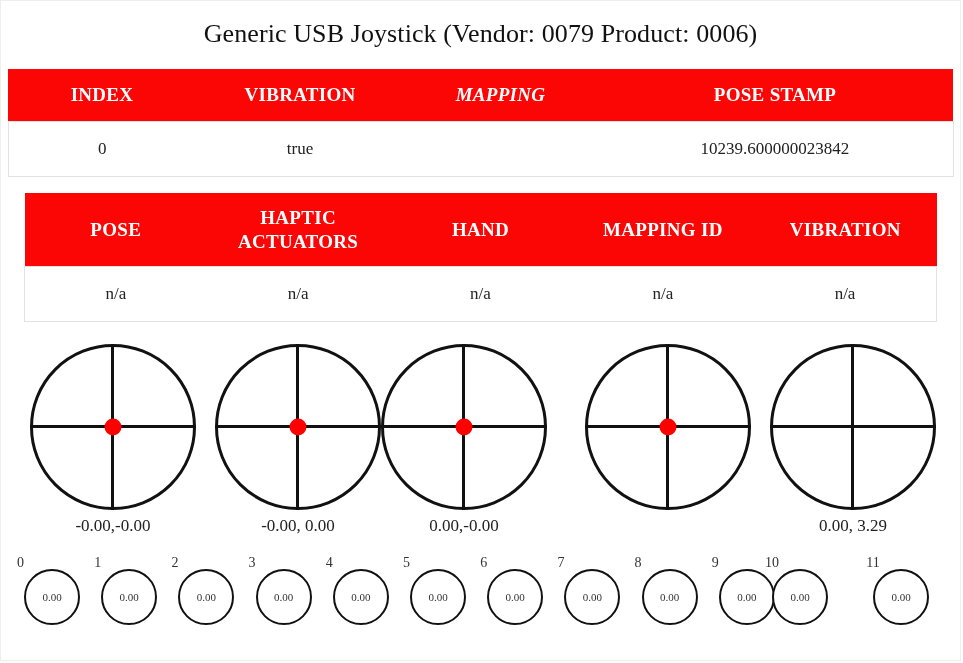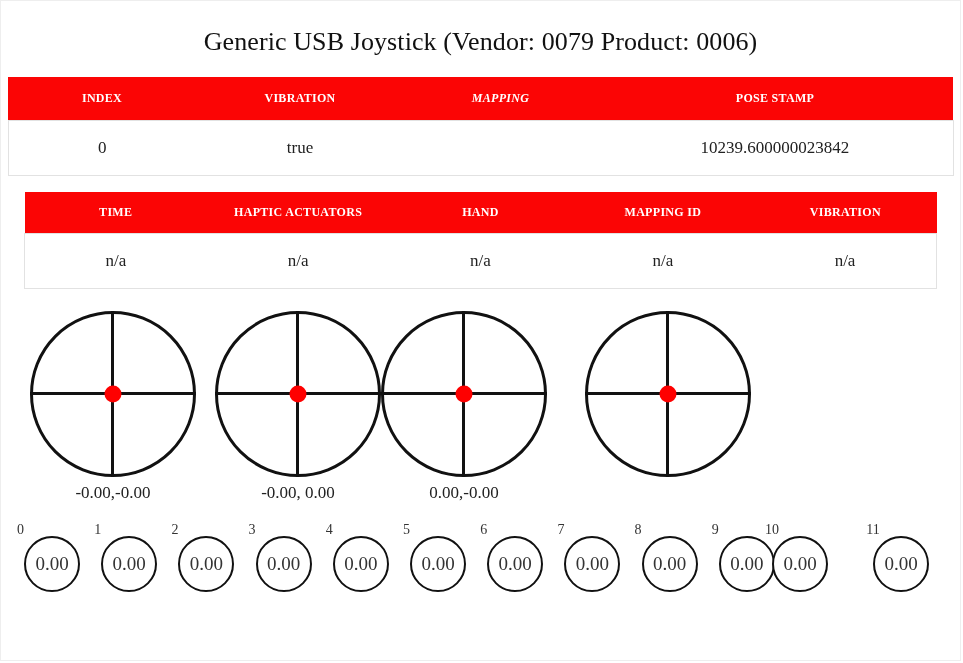--- a/index.html
+++ b/index.html
@@ -24,21 +24,21 @@
     border: 1px solid #eeeeee;
     background: #ffffff;
   }
 
   
   .gamepad-title {
     text-align: center;
     font-size: 26px;
     font-weight: 400;
     line-height: 1;
-    padding-top: 28px;
+    padding-top: 20px;
     padding-bottom: 0;
     margin: 0;
     color: #111111;
     letter-spacing: 0.1px;
   }
 
   
   .info-table {
     width: 913px;
     margin: 0 auto;
@@ -47,21 +47,21 @@
   }
   .info-table.first { margin-top: 22px; }
   .info-table.second { margin-top: 16px; }
 
   .info-table thead tr {
     background: #fb0505;
   }
   .info-table th {
     color: #ffffff;
     font-weight: bold;
-    font-size: 12px;
+    font-size: 19px;
     text-align: center;
     padding: 14px 4px;
     letter-spacing: 0.3px;
     border: none;
     vertical-align: middle;
     line-height: 1.25;
   }
   .info-table.second th {
     padding-top: 13px;
     padding-bottom: 13px;
@@ -176,21 +176,21 @@
     left: 9px;
     top: 13px;
     width: 56px;
     height: 56px;
     border: 2px solid #111111;
     border-radius: 50%;
     background: #ffffff;
     display: flex;
     align-items: center;
     justify-content: center;
-    font-size: 19px;
+    font-size: 11px;
     color: #333333;
     box-sizing: border-box;
     text-align: right;
   }
 </style>
 </head>
 <body>
 
 <div class="page">
 
@@ -211,21 +211,21 @@
         <td>true</td>
         <td></td>
         <td>10239.600000023842</td>
       </tr>
     </tbody>
   </table>
 
   <table class="info-table second">
     <thead>
       <tr>
-        <th class="t2-c">TIME</th>
+        <th class="t2-c">POSE</th>
         <th class="t2-c">HAPTIC ACTUATORS</th>
         <th class="t2-c">HAND</th>
         <th class="t2-c">MAPPING ID</th>
         <th class="t2-c">VIBRATION</th>
       </tr>
     </thead>
     <tbody>
       <tr>
         <td>n/a</td>
         <td>n/a</td>
@@ -265,20 +265,28 @@
         <div class="axis-label">0.00,-0.00</div>
       </div>
       <div class="axis-cell" style="left: 559px;">
         <div class="axis-dial">
           <div class="axis-circle"></div>
           <div class="axis-vline"></div>
           <div class="axis-hline"></div>
           <div class="axis-dot" style="left: 83px; top: 83px; background: rgb(254, 0, 0);"></div>
         </div>
       </div>
+      <div class="axis-cell" style="left: 744px;">
+        <div class="axis-dial">
+          <div class="axis-circle"></div>
+          <div class="axis-vline"></div>
+          <div class="axis-hline"></div>
+        </div>
+        <div class="axis-label">0.00, 3.29</div>
+      </div>
     </div>
 
   <div class="buttons-row" id="buttons-row">
       <div class="button-cell" style="left: 6px;">
         <div class="button-index">0</div>
         <div class="button-circle">0.00</div>
       </div>
       <div class="button-cell" style="left: 83.2px;">
         <div class="button-index">1</div>
         <div class="button-circle">0.00</div>

